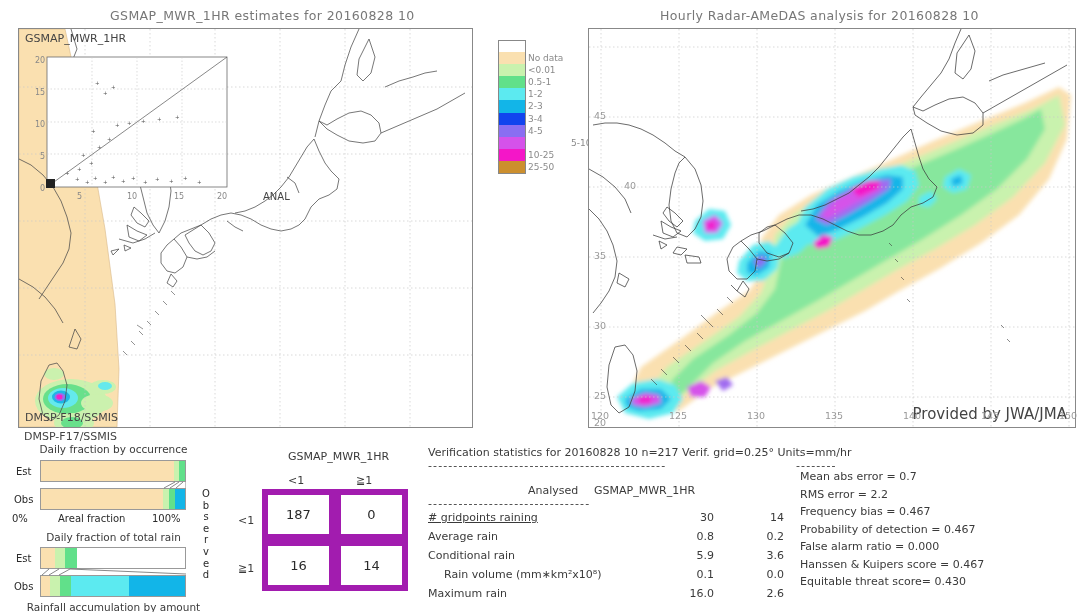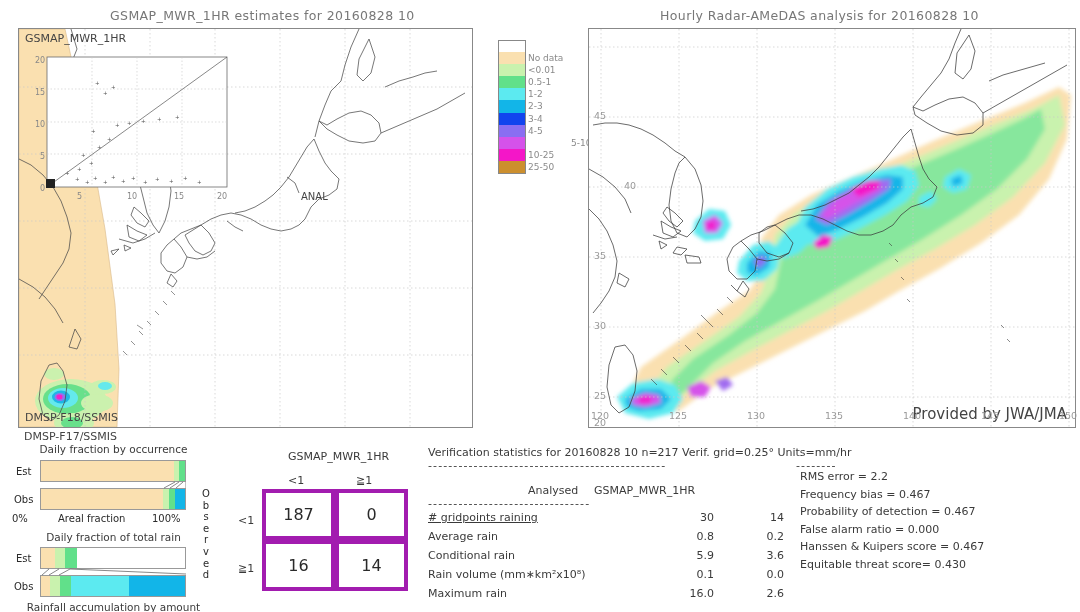--- a/index.html
+++ b/index.html
@@ -8,22 +8,22 @@
   .abs{position:absolute;}
   .ttl{font-size:12.5px;color:#777;letter-spacing:.4px;white-space:nowrap;}
   .maplbl{font-size:11px;color:#444;white-space:nowrap;}
   .tick{font-size:9.5px;color:#999;white-space:nowrap;}
   .panel-border{border:1px solid #888;box-sizing:border-box;background:#fff;}
   .cbar-row{height:12.1px;width:26px;border-left:1px solid #888;border-right:1px solid #888;}
   .cbar-lab{font-size:9px;color:#8a8a8a;line-height:12.1px;white-space:nowrap;
             position:absolute;left:30px;}
   .stat{font-size:11px;color:#3a3a3a;white-space:nowrap;}
   .dash{font-size:11px;color:#3a3a3a;letter-spacing:1.1px;white-space:nowrap;}
-  .cell{position:absolute;border:4px solid #a21caf;box-sizing:border-box;
-        display:flex;align-items:center;justify-content:center;font-size:16px;color:#2a2a2a;}
+  .cell{position:absolute;border:6px solid #a21caf;box-sizing:border-box;
+        display:flex;align-items:center;justify-content:center;font-size:13px;color:#2a2a2a;}
   .vchar{font-size:10px;color:#2a2a2a;line-height:11.6px;text-align:center;}
   .bar-seg{height:100%;float:left;}
   .barlbl{font-size:10px;color:#2a2a2a;}
   .smalltitle{font-size:10.5px;color:#3a3a3a;white-space:nowrap;}
   svg{display:block;}
 </style>
 </head>
 <body>
 
 <div class="abs ttl" style="left:110px;top:8px;">GSMAP_MWR_1HR estimates for 20160828 10</div>
@@ -162,21 +162,21 @@
         <text x="21" y="130">5</text>
           <text x="21" y="162">0</text>
         <text x="58" y="170">5</text>
           <text x="108" y="170">10</text>
           <text x="155" y="170">15</text>
         <text x="198" y="170">20</text>
       </g>
     </g>
   </svg>
   <div class="abs maplbl" style="left:6px;top:3px;">GSMAP_MWR_1HR</div>
-  <div class="abs maplbl" style="left:244px;top:162px;font-size:10px;margin-left:38px;">ANAL</div>
+  <div class="abs maplbl" style="left:244px;top:162px;font-size:10px;">ANAL</div>
   <div class="abs maplbl" style="left:6px;top:382px;">DMSP-F18/SSMIS</div>
 </div>
 <div class="abs maplbl" style="left:24px;top:430px;">DMSP-F17/SSMIS</div>
 
 <div class="abs" id="colorbar" style="left:498px;top:40px;width:80px;">
     <div style="position: relative; height: 12.1px;">
       <div class="cbar-row" style="background: rgb(255, 255, 255); border-top: 1px solid rgb(136, 136, 136);"></div>
     </div>
     <div style="position: relative; height: 12.1px;">
       <div class="cbar-row" style="background: rgb(250, 224, 176);"></div>
@@ -479,33 +479,34 @@
       <span class="stat" style="position: absolute; left: 0px;">Average rain</span>
       <span class="stat" style="position: absolute; left: 250px; width: 36px; text-align: right;">0.8</span>
       <span class="stat" style="position: absolute; left: 320px; width: 36px; text-align: right;">0.2</span>
     </div>
     <div style="position: relative; height: 19px;">
       <span class="stat" style="position: absolute; left: 0px;">Conditional rain</span>
       <span class="stat" style="position: absolute; left: 250px; width: 36px; text-align: right;">5.9</span>
       <span class="stat" style="position: absolute; left: 320px; width: 36px; text-align: right;">3.6</span>
     </div>
     <div style="position: relative; height: 19px;">
-      <span class="stat" style="position: absolute; left: 0px; text-align: right;">Rain volume (mm∗km²x10⁸)</span>
+      <span class="stat" style="position: absolute; left: 16px; text-align: right;">Rain volume (mm∗km²x10⁸)</span>
       <span class="stat" style="position: absolute; left: 250px; width: 36px; text-align: right;">0.1</span>
       <span class="stat" style="position: absolute; left: 320px; width: 36px; text-align: right;">0.0</span>
     </div>
     <div style="position: relative; height: 19px;">
       <span class="stat" style="position: absolute; left: 0px;">Maximum rain</span>
       <span class="stat" style="position: absolute; left: 250px; width: 36px; text-align: right;">16.0</span>
       <span class="stat" style="position: absolute; left: 320px; width: 36px; text-align: right;">2.6</span>
     </div>
   </div>
 
 <div class="abs dash" style="left:796px;top:459px;">--------</div>
 <div class="abs" id="vscores" style="left:800px;top:470px;width:270px;">
+    <div class="stat" style="height: 17.5px;">Mean abs error = 0.7</div>
     <div class="stat" style="height: 17.5px;">RMS error = 2.2</div>
     <div class="stat" style="height: 17.5px;">Frequency bias = 0.467</div>
     <div class="stat" style="height: 17.5px;">Probability of detection = 0.467</div>
     <div class="stat" style="height: 17.5px;">False alarm ratio = 0.000</div>
     <div class="stat" style="height: 17.5px;">Hanssen &amp; Kuipers score = 0.467</div>
     <div class="stat" style="height: 17.5px;">Equitable threat score= 0.430</div>
   </div>
 
 <div class="tick" style="position: absolute; left: 594px; top: 110px;">45</div>
 <div class="tick" style="position: absolute; left: 624px; top: 180px;">40</div>

